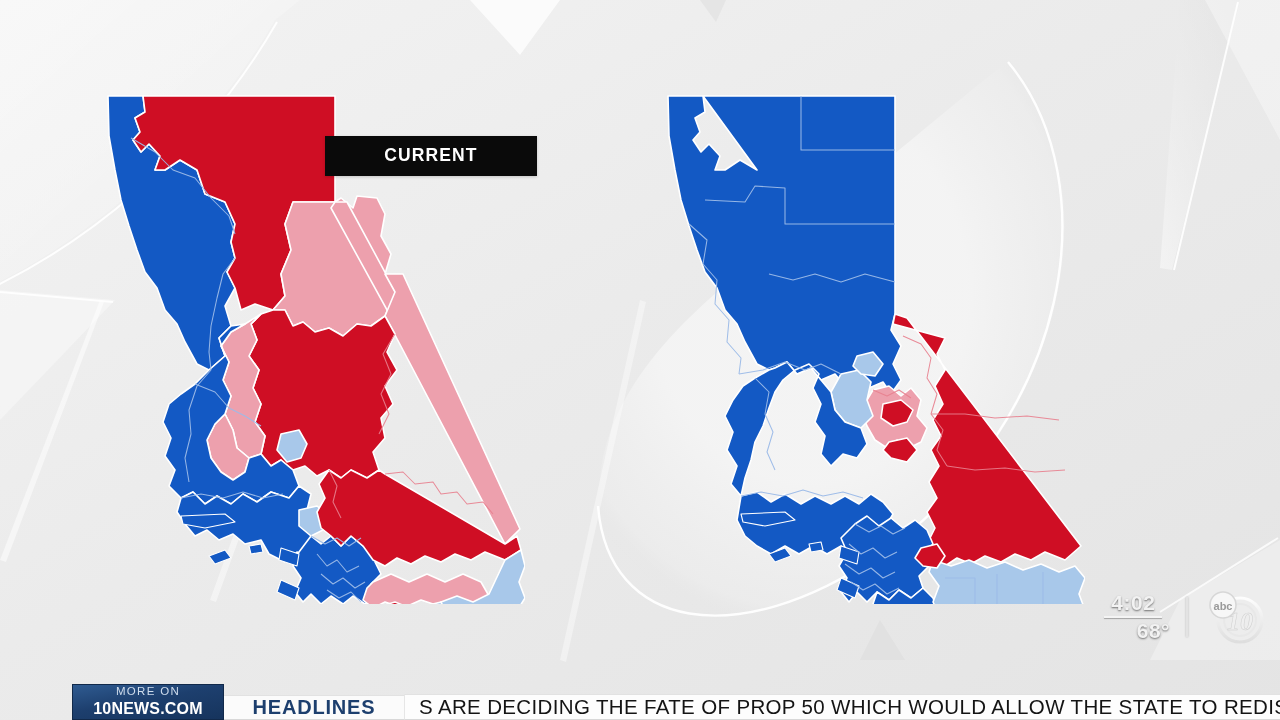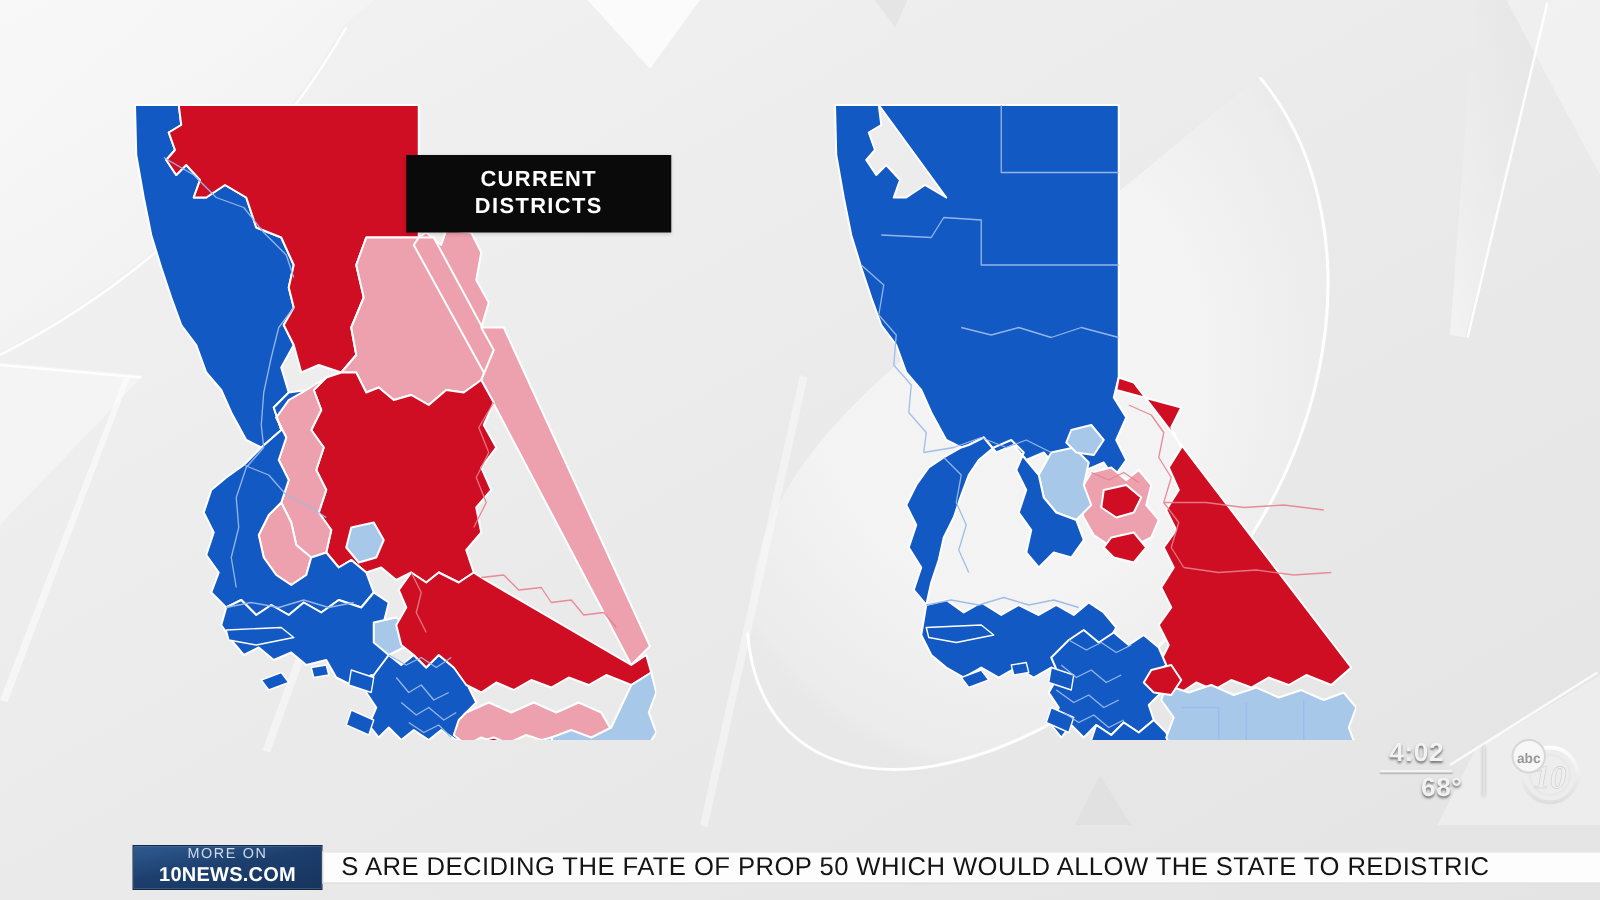--- a/index.html
+++ b/index.html
@@ -7,21 +7,21 @@
   body {
     font-family:"Liberation Sans", sans-serif;
     background:#ececec;
     position:relative;
   }
 
   
   #backdrop { position:absolute; inset:0; z-index:0; }
 
   
-  .map-panel { position:absolute; top:0; height:660px; z-index:2; }
+  .map-panel { position:absolute; top:12px; height:660px; z-index:2; }
   #panel-current  { left:0;    width:640px; }
   #panel-proposed { left:540px; width:740px; }
 
   .map-svg { position:absolute; }
   #svg-current  { left:85px;  top:62px;  width:440px; height:530px; }
   #svg-proposed { left:105px; top:62px;  width:440px; height:530px; }
 
   
   .title-plate {
     position:absolute;
@@ -48,21 +48,21 @@
   #timetemp .time { font-size:21px; line-height:22px; }
   #timetemp .rule { width:58px; height:2px; background:#f4f4f4; margin:2px 0 1px;
                     box-shadow:0 1px 1px rgba(120,120,120,.6); }
   #timetemp .temp { font-size:21px; line-height:23px;margin-left:40px; }
   #bug .divider { width:2px; height:40px; background:#e3e3e3;
                   box-shadow:0 0 2px rgba(150,150,150,.7); }
   #station-logo { position:relative; width:62px; height:58px; }
 
   
   #ticker { position:absolute; left:0; bottom:0; width:1280px; height:52px;
-            z-index:7; display:flex; align-items:center; padding-left:106px; }
+            z-index:7; display:flex; align-items:flex-end; padding-left:72px; }
   #more-on {
     width:152px;
     background:linear-gradient(170deg,#2f5b91 0%,#1d3f6e 45%,#16345d 100%);
     color:#fff; display:flex; flex-direction:column;
     align-items:center; justify-content:center;
     border:1px solid #11294a;
   }
   #more-on .small { font-size:11.5px; letter-spacing:1.3px; color:#cfdcec;
                     line-height:13px; font-weight:normal; }
   #more-on .big { font-size:16px; font-weight:bold; letter-spacing:.2px;
@@ -233,21 +233,20 @@
         <path d="M300 400 L318 398 L330 410 L348 408 L356 420 L372 418 L382 430
                  L398 428 L408 440"></path>
         <path d="M244 396 L252 412 L248 428 L256 444"></path>
         <path d="M310 260 L298 280 L306 300 L296 320 L304 340 L294 360"></path>
       </g>
     </g>
   </svg>
 
   <div class="title-plate" id="plate-current">
     <span class="line">CURRENT</span>
-    <span class="line">DISTRICTS</span>
   </div>
 </div>
 
 <div class="map-panel" id="panel-proposed">
 
   <svg id="svg-proposed" class="map-svg" viewBox="0 0 440 530">
     <g stroke="#ffffff" stroke-width="1.6" stroke-linejoin="round">
 
       <path fill="#1359c4" d="M23 22 L250 22 L250 128 L250 240 L246 256 L256 272 L248 290
                L256 306 L246 320 L238 308 L224 314 L212 304 L200 312 L190 300
@@ -359,16 +358,19 @@
     <circle cx="19" cy="17" r="13" fill="#f7f7f7" stroke="#d7d7d7" stroke-width="1.6"></circle>
     <text x="19" y="22" text-anchor="middle" font-family="'Liberation Sans', sans-serif" font-size="11" font-weight="bold" fill="#9a9a9a">abc</text>
   </svg>
 </div>
 
 <div id="ticker">
   <div id="more-on">
     <span class="small">MORE ON</span>
     <span class="big">10NEWS.COM</span>
   </div>
+  <div id="headlines-box">
+    <span class="lbl">HEADLINES</span>
+  </div>
   <div id="crawl">
     <span class="txt">S ARE DECIDING THE FATE OF PROP 50 WHICH WOULD ALLOW THE STATE TO REDISTRIC</span>
   </div>
 </div>
 
 </body></html>

